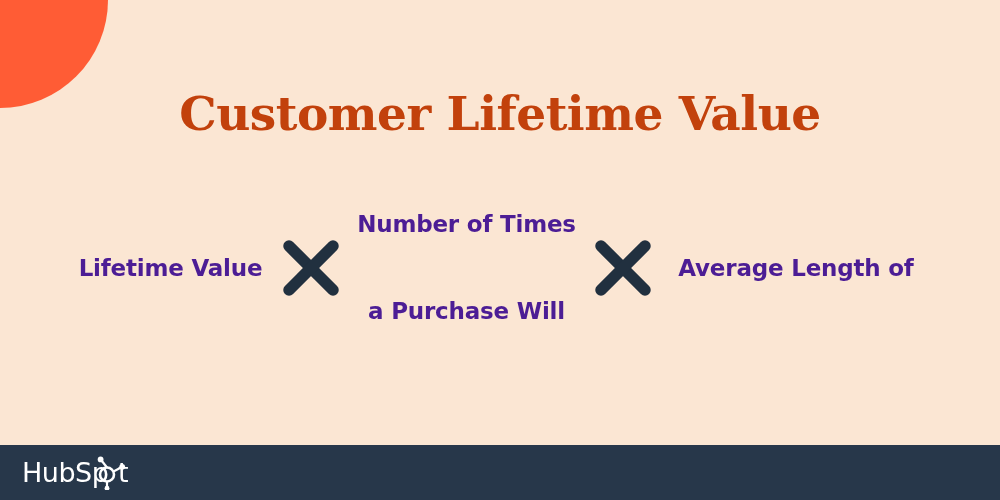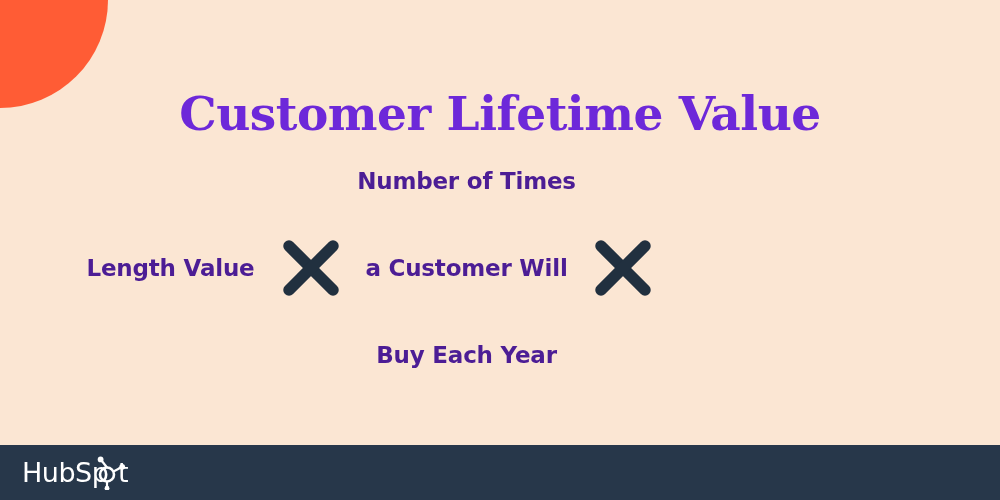--- a/index.html
+++ b/index.html
@@ -35,21 +35,21 @@
   #title {
     position: absolute;
     left: 0;
     top: 88px;
     width: 1000px;
     text-align: center;
     font-family: "DejaVu Serif", "Liberation Serif", serif;
     font-weight: 700;
     font-size: 47px;
     letter-spacing: -0.5px;
-    color: #6d28d9;
+    color: #c2410c;
     line-height: 1.1;
     white-space: nowrap;
   }
 
   
   #formula {
     position: absolute;
     left: 0;
     top: 218px;
     width: 1000px;
@@ -109,48 +109,48 @@
 
 <div id="canvas">
 
   <div id="corner-shape"></div>
 
   <div id="title">Customer Lifetime Value</div>
 
   <div id="formula">
 
     <div class="term term-1">
-      <span class="term-line">Length Value</span>
+      <span class="term-line">Lifetime Value</span>
     </div>
 
     <div class="op">
       <svg width="56" height="56" viewBox="0 0 56 56" aria-hidden="true">
         <g stroke="#21303F" stroke-width="11.5" stroke-linecap="round">
           <line x1="6" y1="6" x2="50" y2="50"></line>
           <line x1="50" y1="6" x2="6" y2="50"></line>
         </g>
       </svg>
     </div>
 
     <div class="term term-2">
       <span class="term-line">Number of Times</span>
-      <span class="term-line">a Customer Will</span>
-      <span class="term-line">Buy Each Year</span>
+      <span class="term-line">a Purchase Will</span>
     </div>
 
     <div class="op">
       <svg width="56" height="56" viewBox="0 0 56 56" aria-hidden="true">
         <g stroke="#21303F" stroke-width="11.5" stroke-linecap="round">
           <line x1="6" y1="6" x2="50" y2="50"></line>
           <line x1="50" y1="6" x2="6" y2="50"></line>
         </g>
       </svg>
     </div>
 
     <div class="term term-3">
+      <span class="term-line">Average Length of</span>
     </div>
 
   </div>
 
   <div id="footer">
     <div id="logo">
       <svg width="126" height="34" viewBox="0 0 126 34" aria-hidden="true">
         <text x="0" y="26" font-family="DejaVu Sans, Liberation Sans, sans-serif" font-size="27" font-weight="400" fill="#FFFFFF" letter-spacing="-0.5">HubSp</text>
         <text x="96" y="26" font-family="DejaVu Sans, Liberation Sans, sans-serif" font-size="27" font-weight="400" fill="#FFFFFF" letter-spacing="-0.5">t</text>
         <g>

